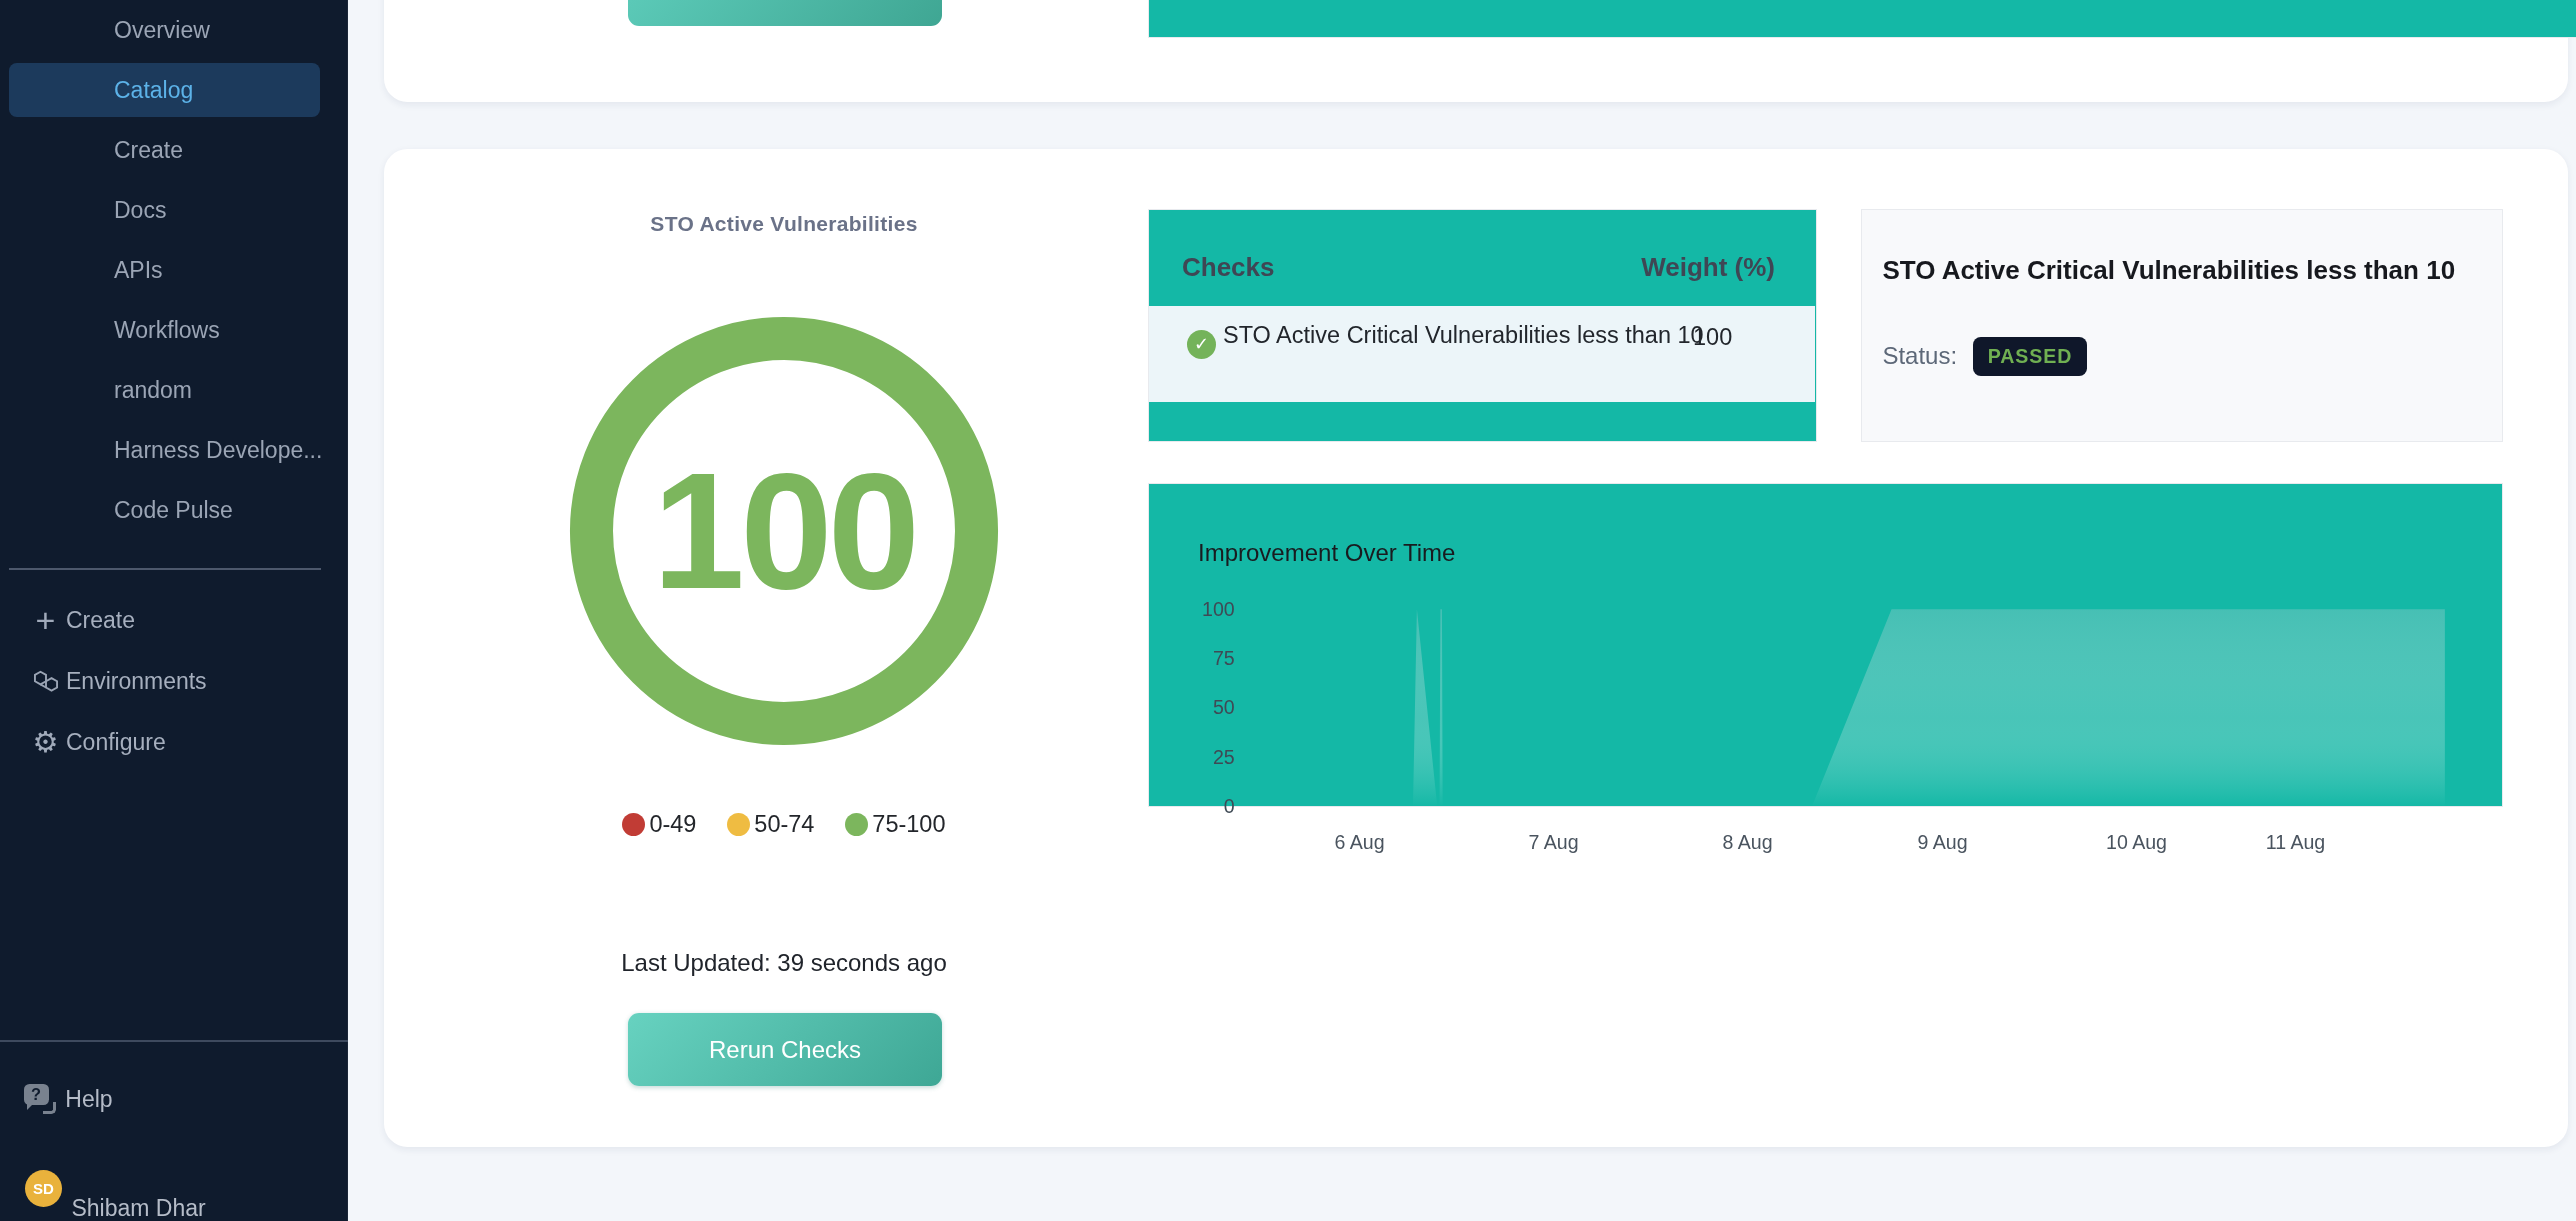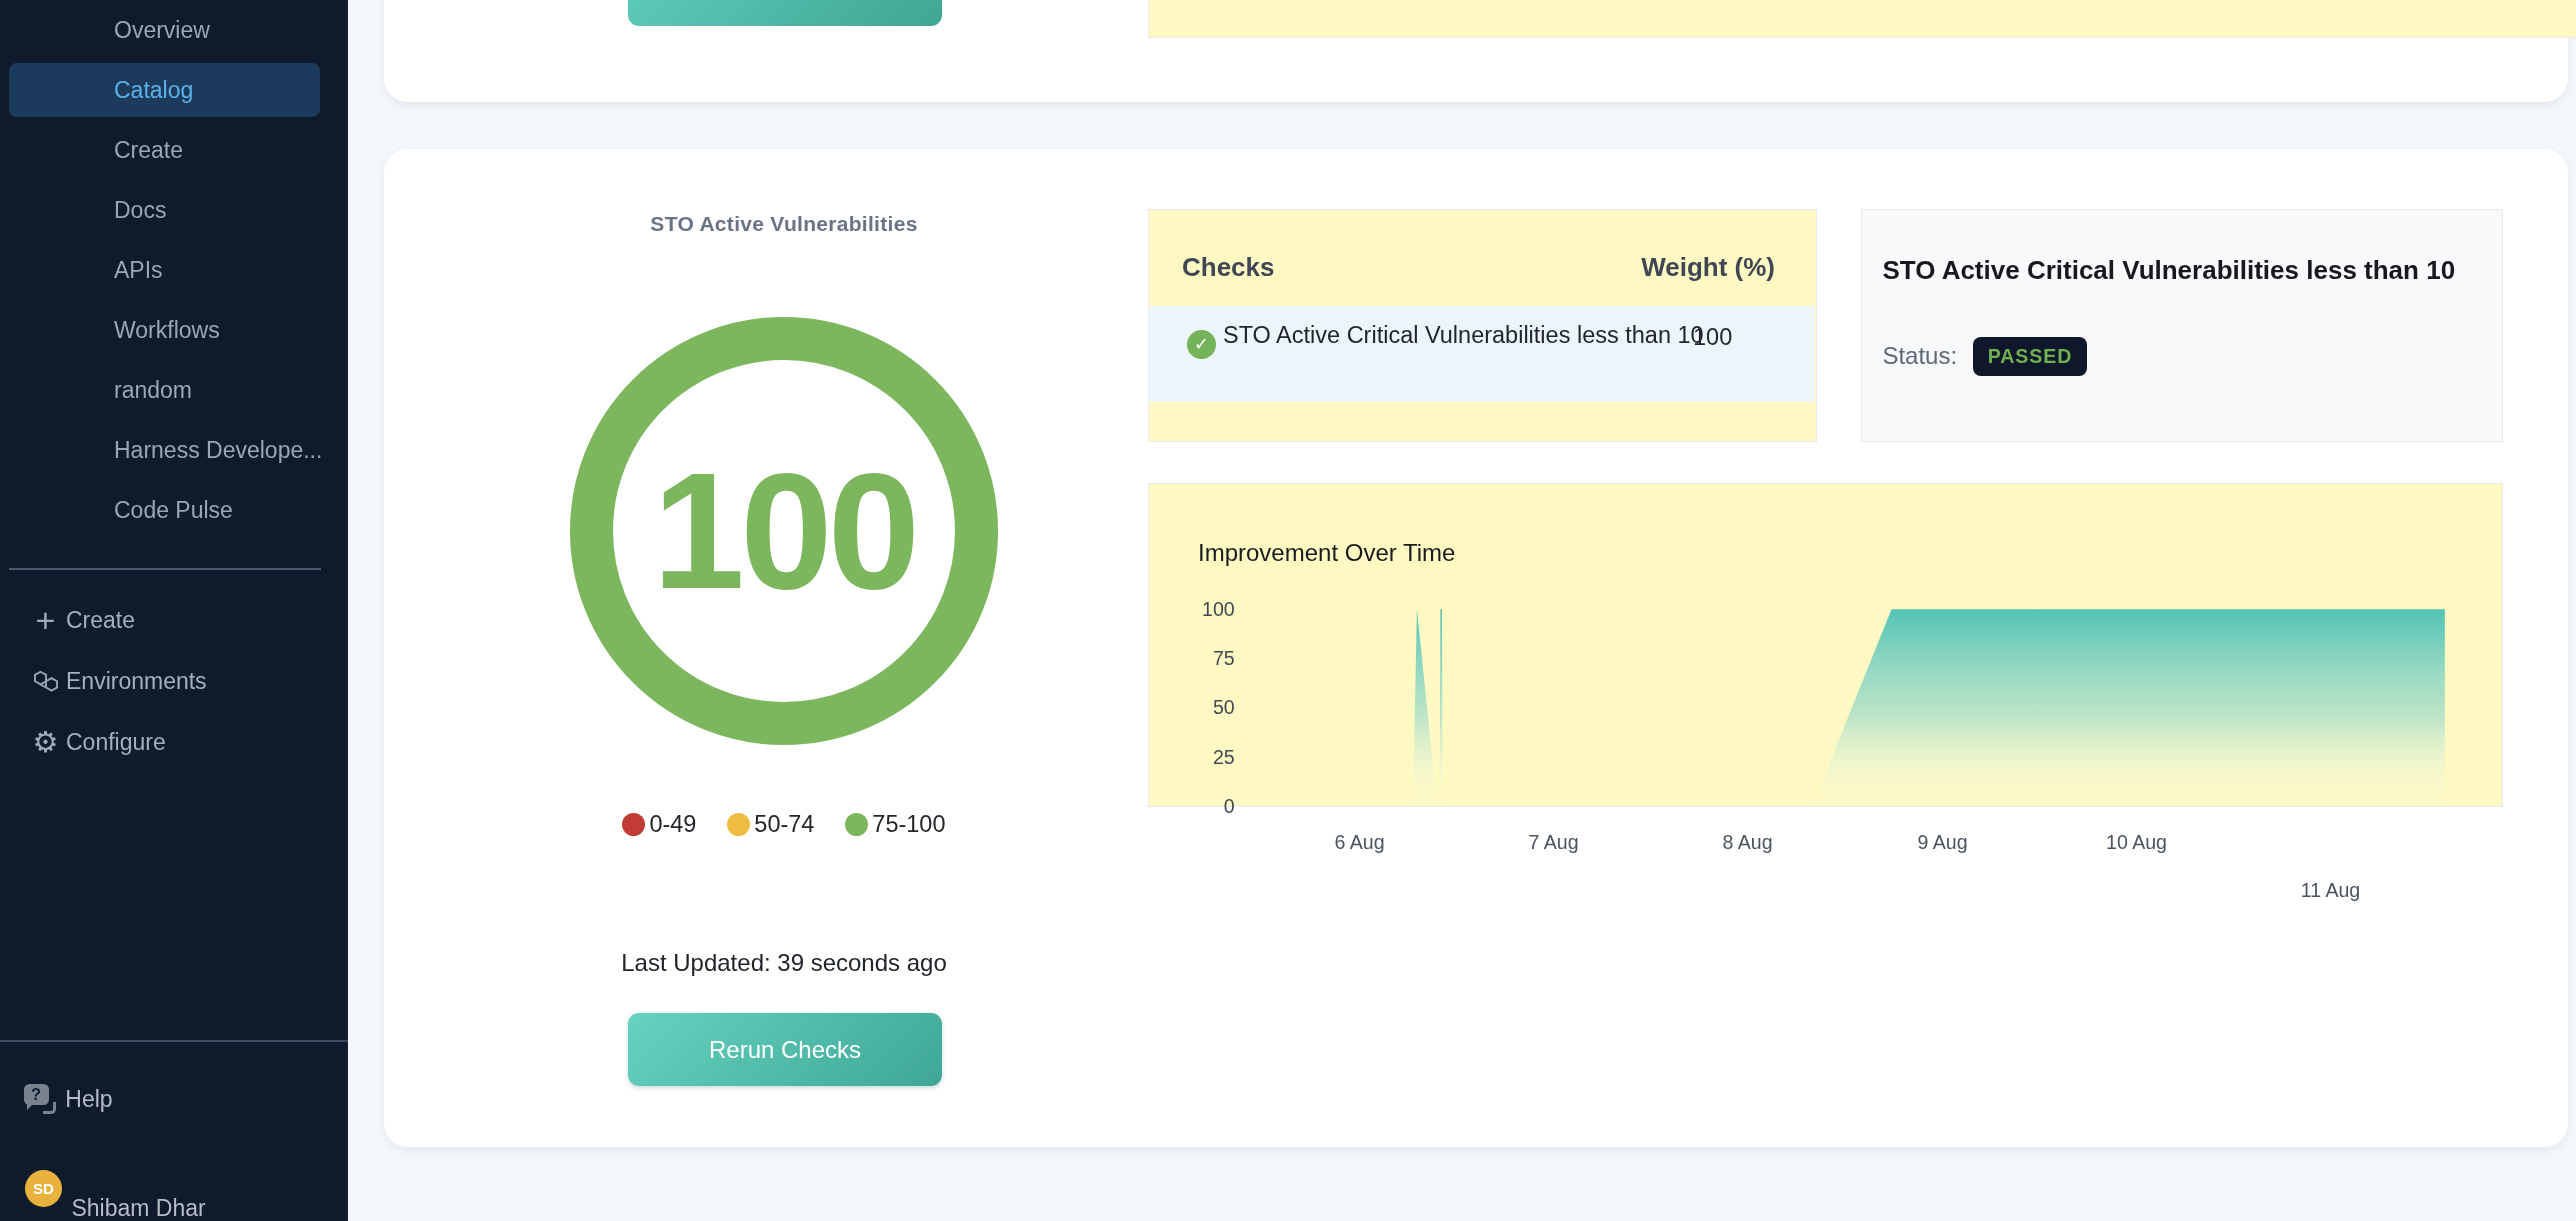--- a/index.html
+++ b/index.html
@@ -41,21 +41,21 @@
   .avatar { width:37px; height:37px; border-radius:50%; background:#e9b23c; margin-left:25px;
     display:flex; align-items:center; justify-content:center;
     color:#ffffff; font-size:15px; font-weight:bold; }
   .user-name { margin-left:9.4px; font-size:23px; color:#b5bcc8;margin-top:40px; }
 
   
   .card-outer { position:absolute; left:384px; width:2184px; background:#ffffff;
     border-radius:23.5px; box-shadow:0 2.3px 7.8px rgba(30,45,80,0.07); }
   #card-top { top:-33px; height:135px; }
   #card-main { top:149px; height:998px; }
-  .panel { position:absolute; background:#fef9c3; border:1.6px solid #e8eaee; }
+  .panel { position:absolute; background:#14b8a6; border:1.6px solid #e8eaee; }
 
   
   .btn-fragment { position:absolute; left:244px; top:-1.6px; width:314px; height:61px;
     border-radius:0 0 11px 11px; background:linear-gradient(135deg,#5ecdbb,#3fa693); }
   .panel-fragment { left:764px; top:-15.7px; width:1740px; height:87px; }
 
   
   .gauge-title { position:absolute; left:126px; top:63px; width:548px; text-align:center;
     font-size:21px; font-weight:bold; color:#6a7288; letter-spacing:0.3px; }
   .gauge-wrap { position:absolute; left:184px; top:166px; width:432px; height:432px; }
@@ -251,19 +251,19 @@
           <div class="y-tick" style="top: 212px;">50</div>
           <div class="y-tick" style="top: 262px;">25</div>
           <div class="y-tick" style="top: 311px;">0</div>
         </div>
       <div id="x-axis">
           <div class="x-tick" style="left: 148px;">6 Aug</div>
           <div class="x-tick" style="left: 342px;">7 Aug</div>
           <div class="x-tick" style="left: 536px;">8 Aug</div>
           <div class="x-tick" style="left: 731px;">9 Aug</div>
           <div class="x-tick" style="left: 925px;">10 Aug</div>
-          <div class="x-tick" style="left: 1119px; margin-top: 48px;">11 Aug</div>
+          <div class="x-tick" style="left: 1084px;">11 Aug</div>
         </div>
     </div>
 
   </div>
 </div>
 
 
 </body></html>

